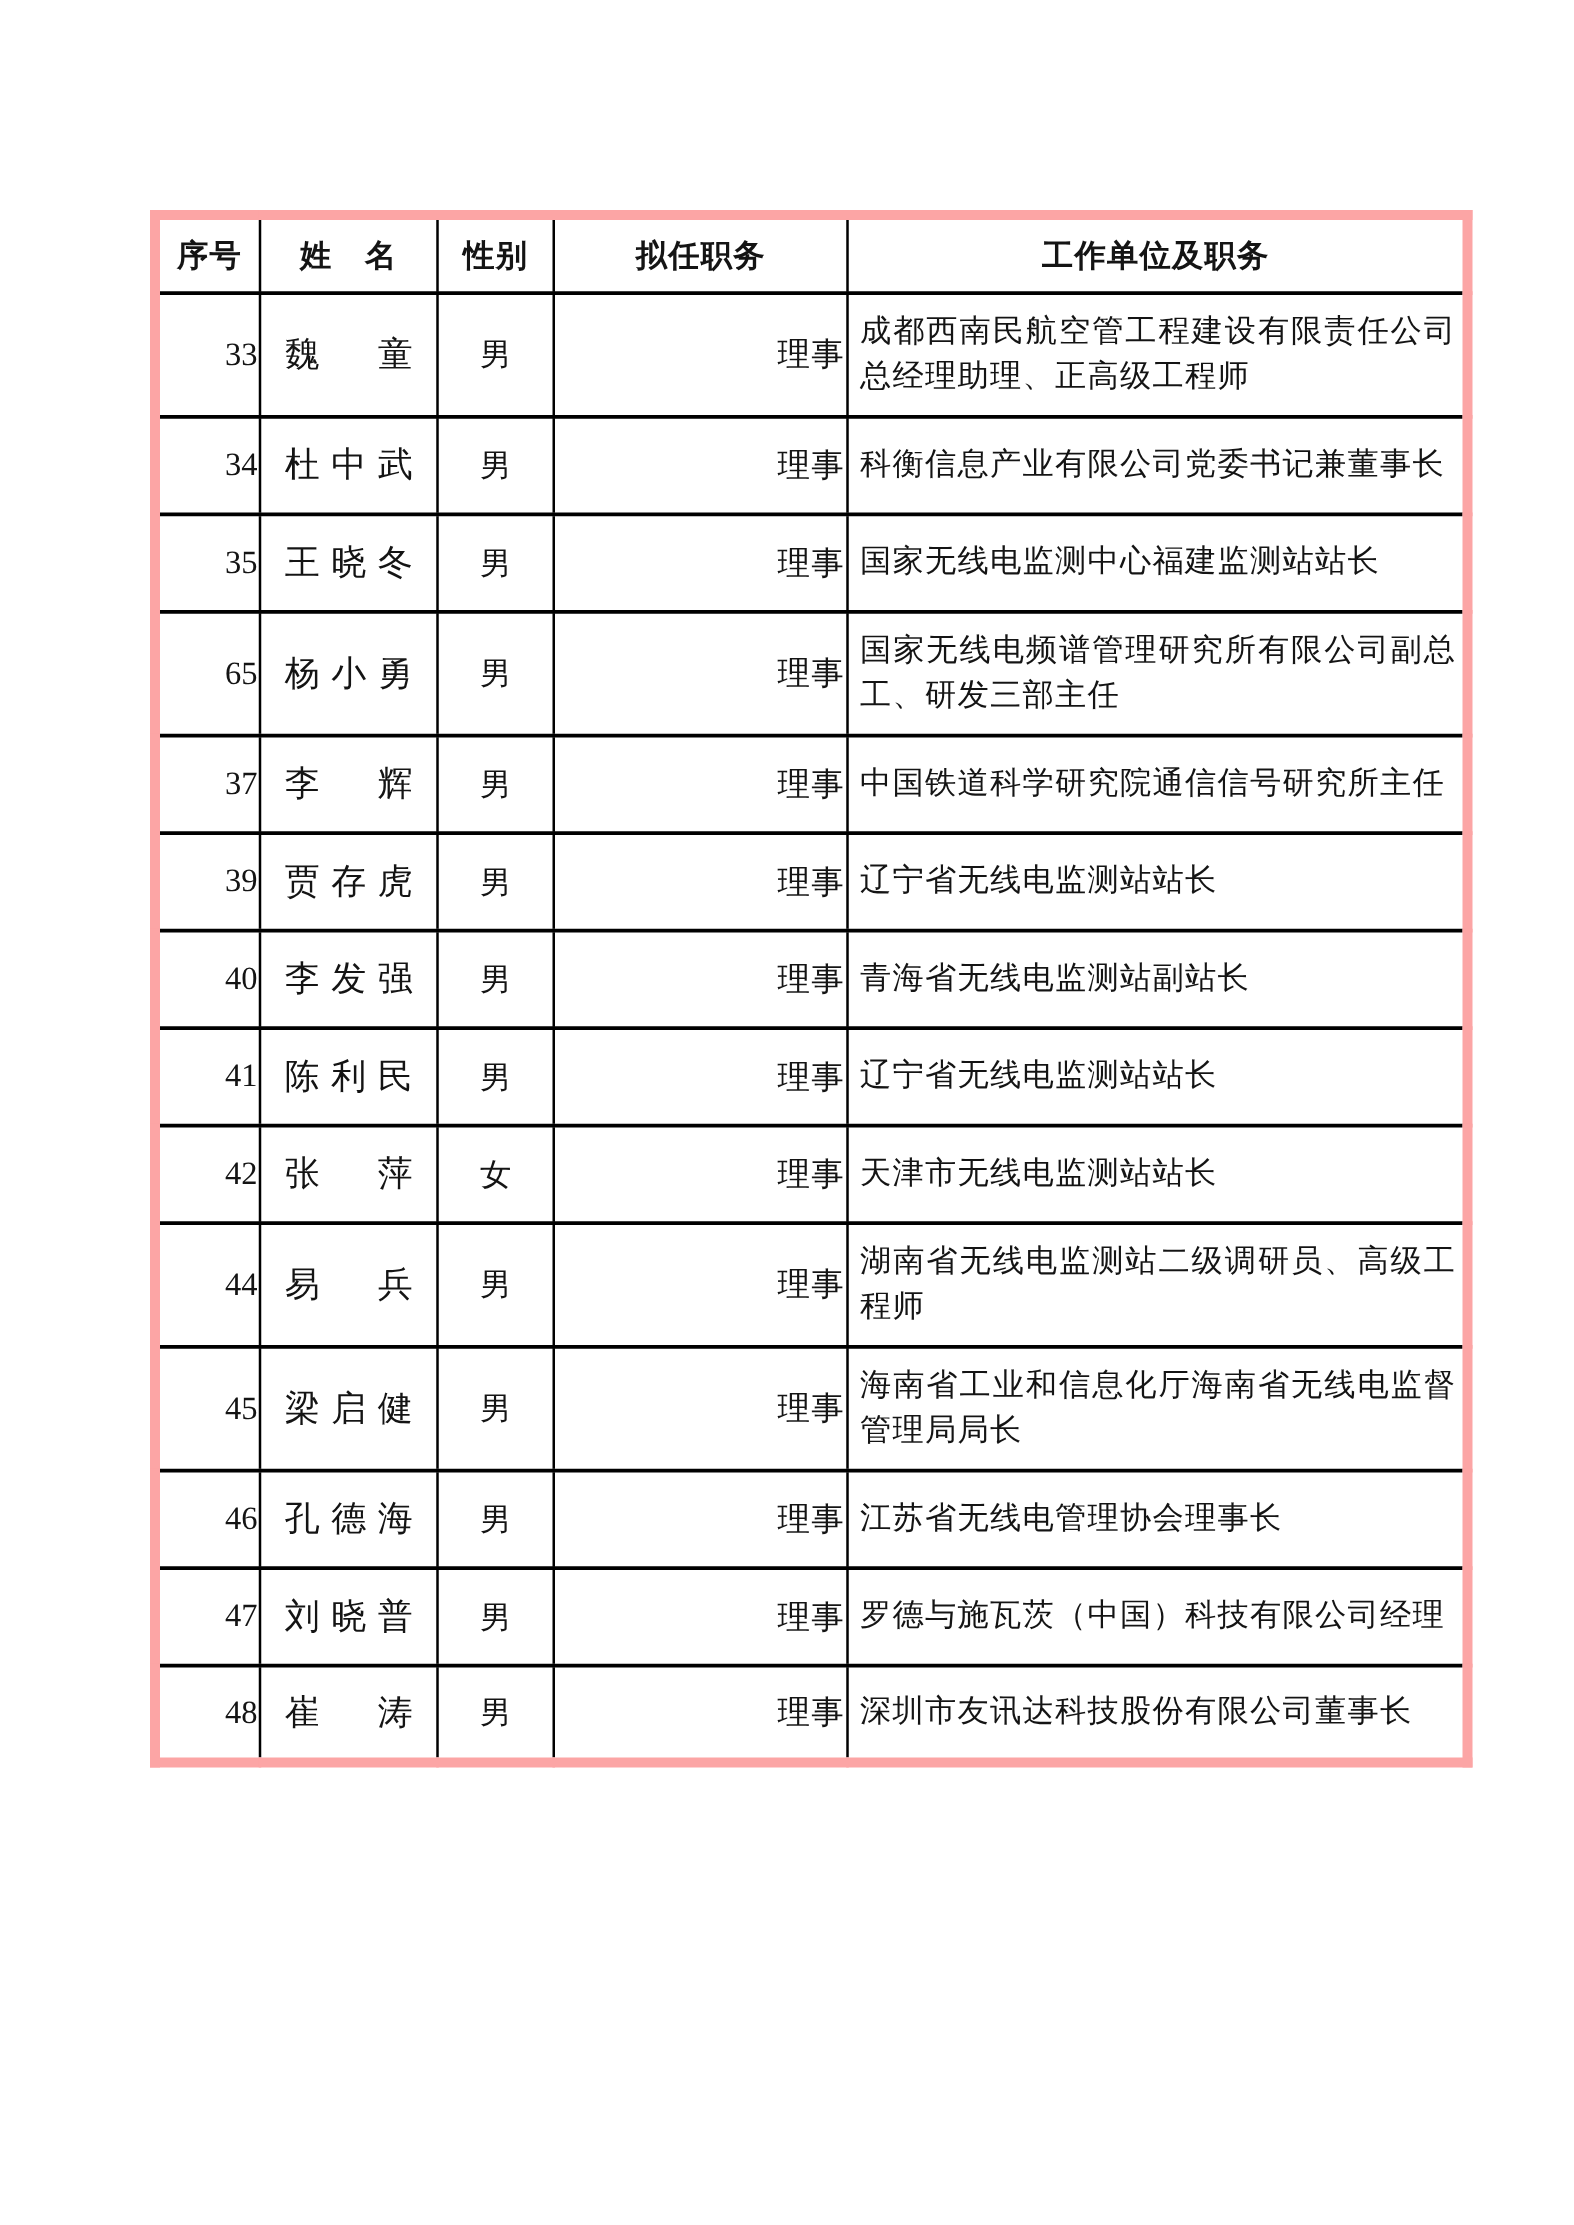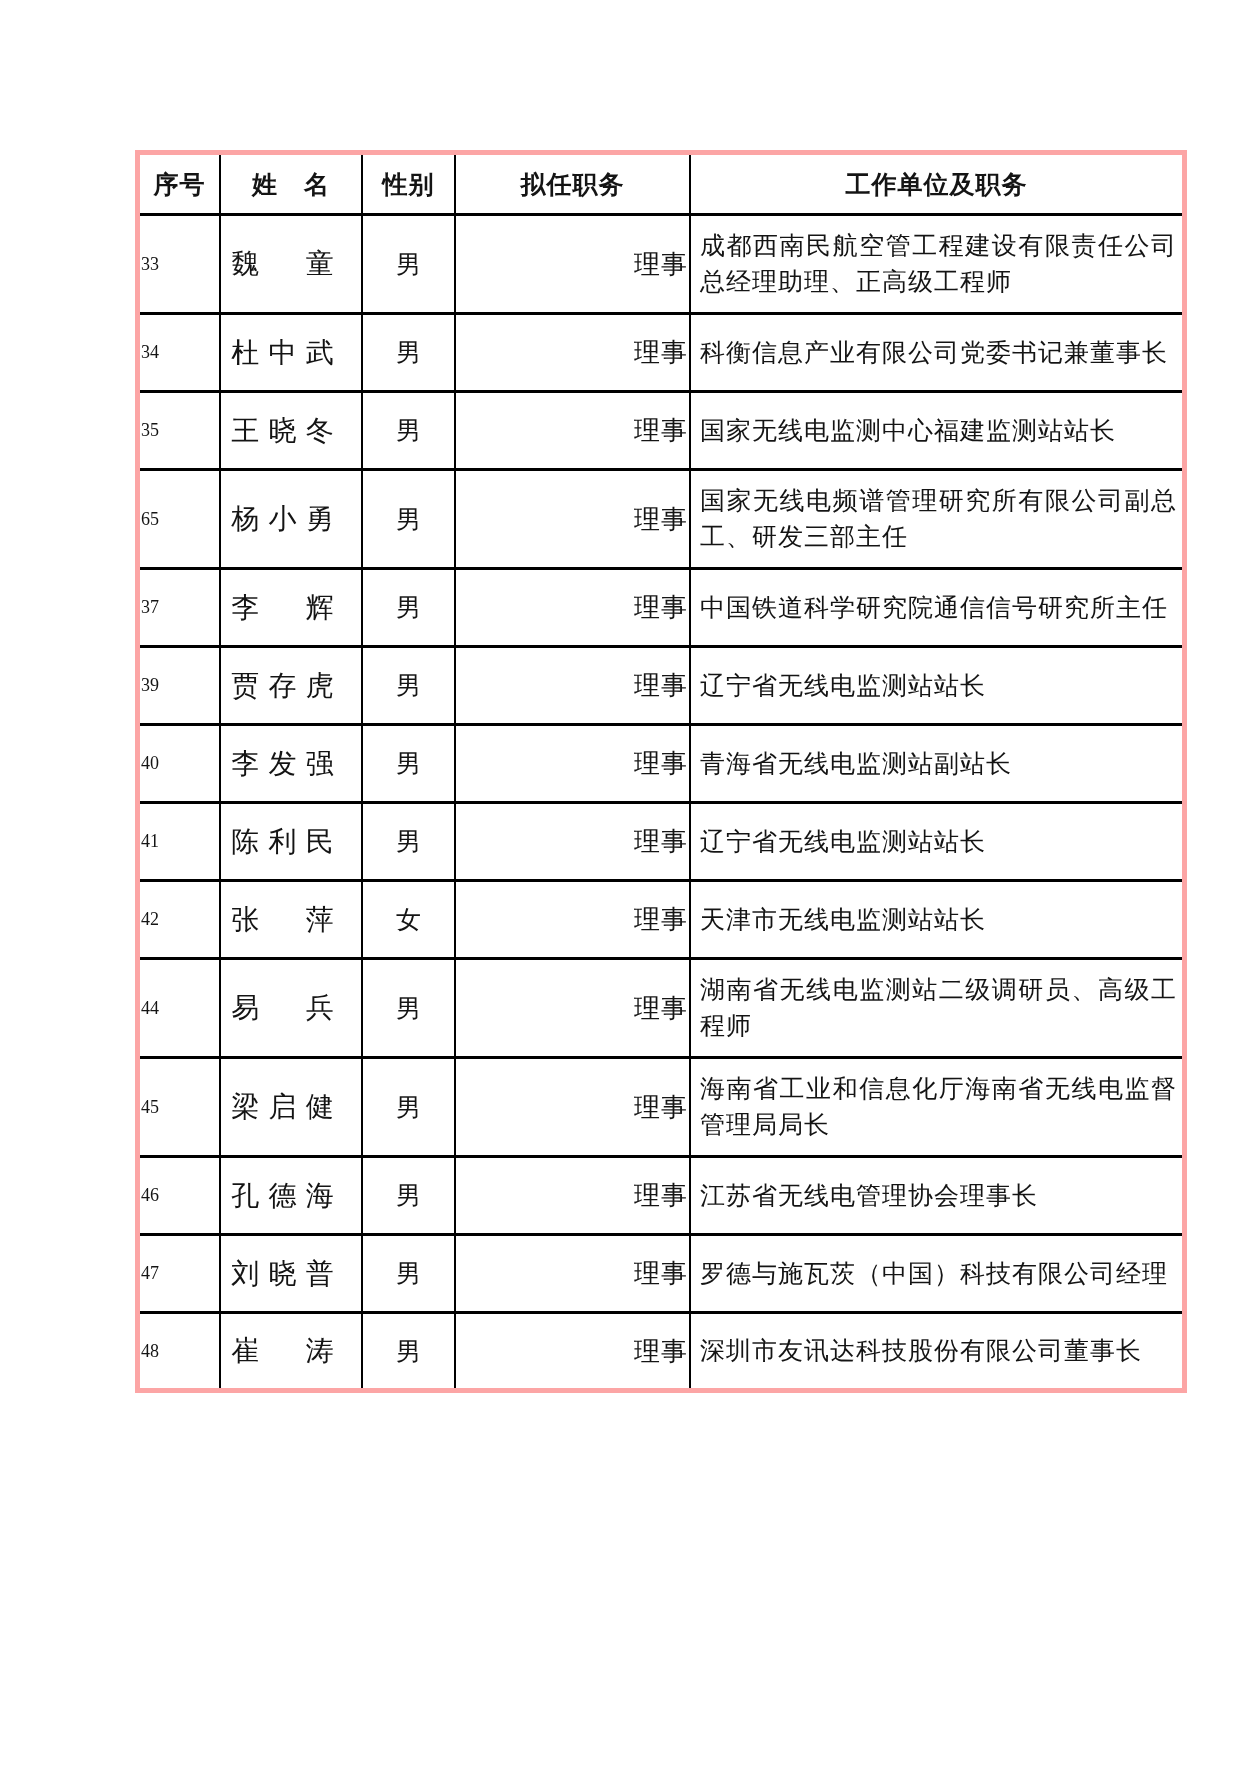--- a/index.html
+++ b/index.html
@@ -12,26 +12,25 @@
     width: 1259px;
     height: 1780px;
     background: #ffffff;
     margin: 0 auto;
     overflow: hidden;
     color: #141414;
   }
   table.roster {
     position: absolute;
     left: 120px;
-    top: 150px;
+    top: 168px;
     width: 1024px;
     table-layout: fixed;
     border-collapse: collapse;
-    border: 5px solid #fca5a5;
-    margin-left: 15px;
+    border: 8px solid #fca5a5;
   }
   table.roster th,
   table.roster td {
     border: 2px solid #000;
     vertical-align: middle;
     overflow: hidden;
   }
   table.roster tr {
     border-top: 3px solid #000;
     border-bottom: 3px solid #000;
@@ -47,26 +46,26 @@
   }
   td {
     font-family: "Liberation Serif", "DejaVu Serif", serif;
   }
   .c-no   { width: 77px; }
   .c-name { width: 138px; }
   .c-gen  { width: 89px; }
   .c-pos  { width: 231px; }
   .c-work { width: 489px; }
   td.c-no {
-    font-size: 18px;
-    text-align: left;
+    font-size: 26px;
+    text-align: right;
   }
   td.c-name {
     font-size: 28px;
-    text-align: left;
+    text-align: center;
     letter-spacing: 0.33em;
     text-indent: 0.33em;
     white-space: nowrap;
   }
   td.c-gen {
     font-size: 25px;
     text-align: center;
   }
   td.c-pos {
     font-size: 26px;

